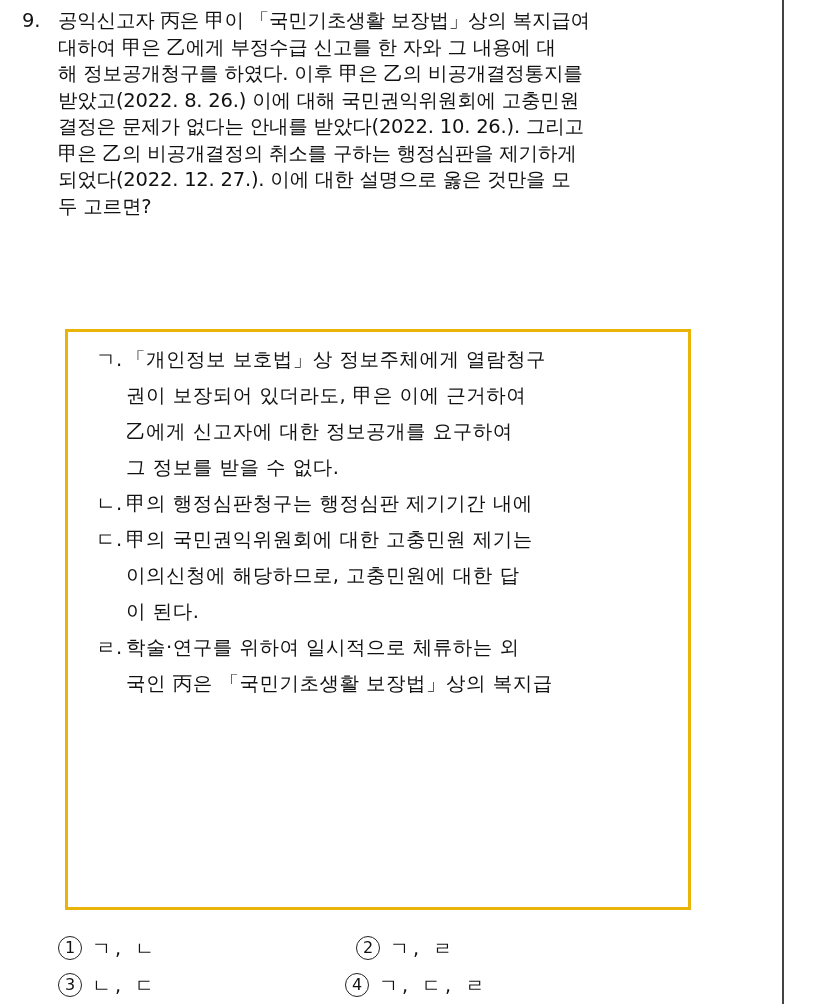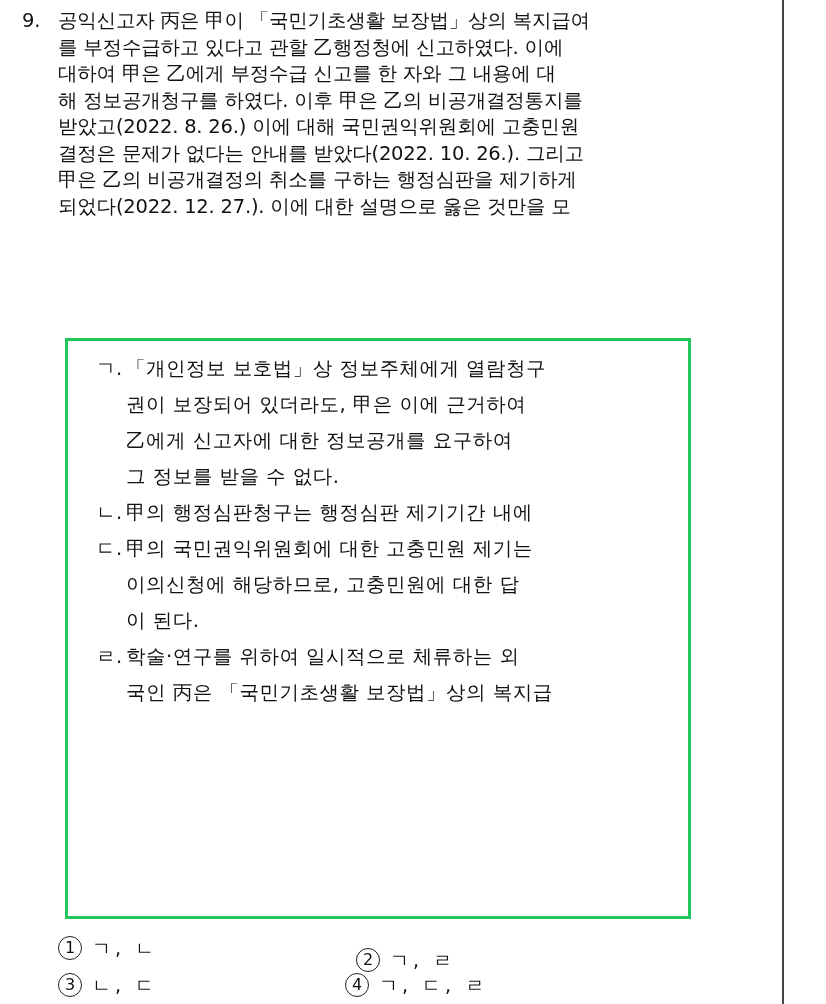--- a/index.html
+++ b/index.html
@@ -39,24 +39,24 @@
     .question .line.indent {
       padding-left: 36px;
     }
     .question .num {
       display: inline-block;
       width: 36px;
     }
     .box {
       position: absolute;
       left: 65px;
-      top: 338px;
+      top: 329px;
       width: 620px;
       height: 575px;
-      border: 3px solid #22c55e;
+      border: 3px solid #eab308;
       box-sizing: content-box;
     }
     .box-items {
       position: absolute;
       left: 28px;
       top: 10px;
       width: 580px;
       font-size: 19.5px;
       line-height: 36px;
       letter-spacing: 0.5px;
@@ -103,27 +103,27 @@
       margin-top: 10px;
     }
   </style>
 </head>
 <body>
 
 <div class="page-divider"></div>
 
 <div class="question">
   <div class="line"><span class="num">9.</span><span>공익신고자 丙은 甲이 「국민기초생활 보장법」상의 복지급여</span></div>
-  <div class="line indent">를 부정수급하고 있다고 관할 乙행정청에 신고하였다. 이에</div>
   <div class="line indent">대하여 甲은 乙에게 부정수급 신고를 한 자와 그 내용에 대</div>
   <div class="line indent">해 정보공개청구를 하였다. 이후 甲은 乙의 비공개결정통지를</div>
   <div class="line indent">받았고(2022. 8. 26.) 이에 대해 국민권익위원회에 고충민원</div>
   <div class="line indent">결정은 문제가 없다는 안내를 받았다(2022. 10. 26.). 그리고</div>
   <div class="line indent">甲은 乙의 비공개결정의 취소를 구하는 행정심판을 제기하게</div>
   <div class="line indent">되었다(2022. 12. 27.). 이에 대한 설명으로 옳은 것만을 모</div>
+  <div class="line indent">두 고르면?</div>
 </div>
 
 <div class="box">
   <div class="box-items">
 
     <div class="item-line"><span class="item-marker">ㄱ.</span><span>「개인정보 보호법」상 정보주체에게 열람청구</span></div>
     <div class="item-line cont">권이 보장되어 있더라도, 甲은 이에 근거하여</div>
     <div class="item-line cont">乙에게 신고자에 대한 정보공개를 요구하여</div>
     <div class="item-line cont">그 정보를 받을 수 없다.</div>
 
@@ -135,21 +135,21 @@
 
     <div class="item-line"><span class="item-marker">ㄹ.</span><span>학술·연구를 위하여 일시적으로 체류하는 외</span></div>
     <div class="item-line cont">국인 丙은 「국민기초생활 보장법」상의 복지급</div>
   </div>
 </div>
 
 <div class="options">
   <div class="option" style="left:0; top:0;">
     <span class="circ">1</span><span class="val">ㄱ, ㄴ</span>
   </div>
-  <div class="option" style="left:298px; top:12px;">
+  <div class="option" style="left:298px; top:0;">
     <span class="circ">2</span><span class="val">ㄱ, ㄹ</span>
   </div>
   <div class="option" style="left:0; top:37px;">
     <span class="circ">3</span><span class="val">ㄴ, ㄷ</span>
   </div>
   <div class="option" style="left:287px; top:37px;">
     <span class="circ">4</span><span class="val">ㄱ, ㄷ, ㄹ</span>
   </div>
 </div>
 

